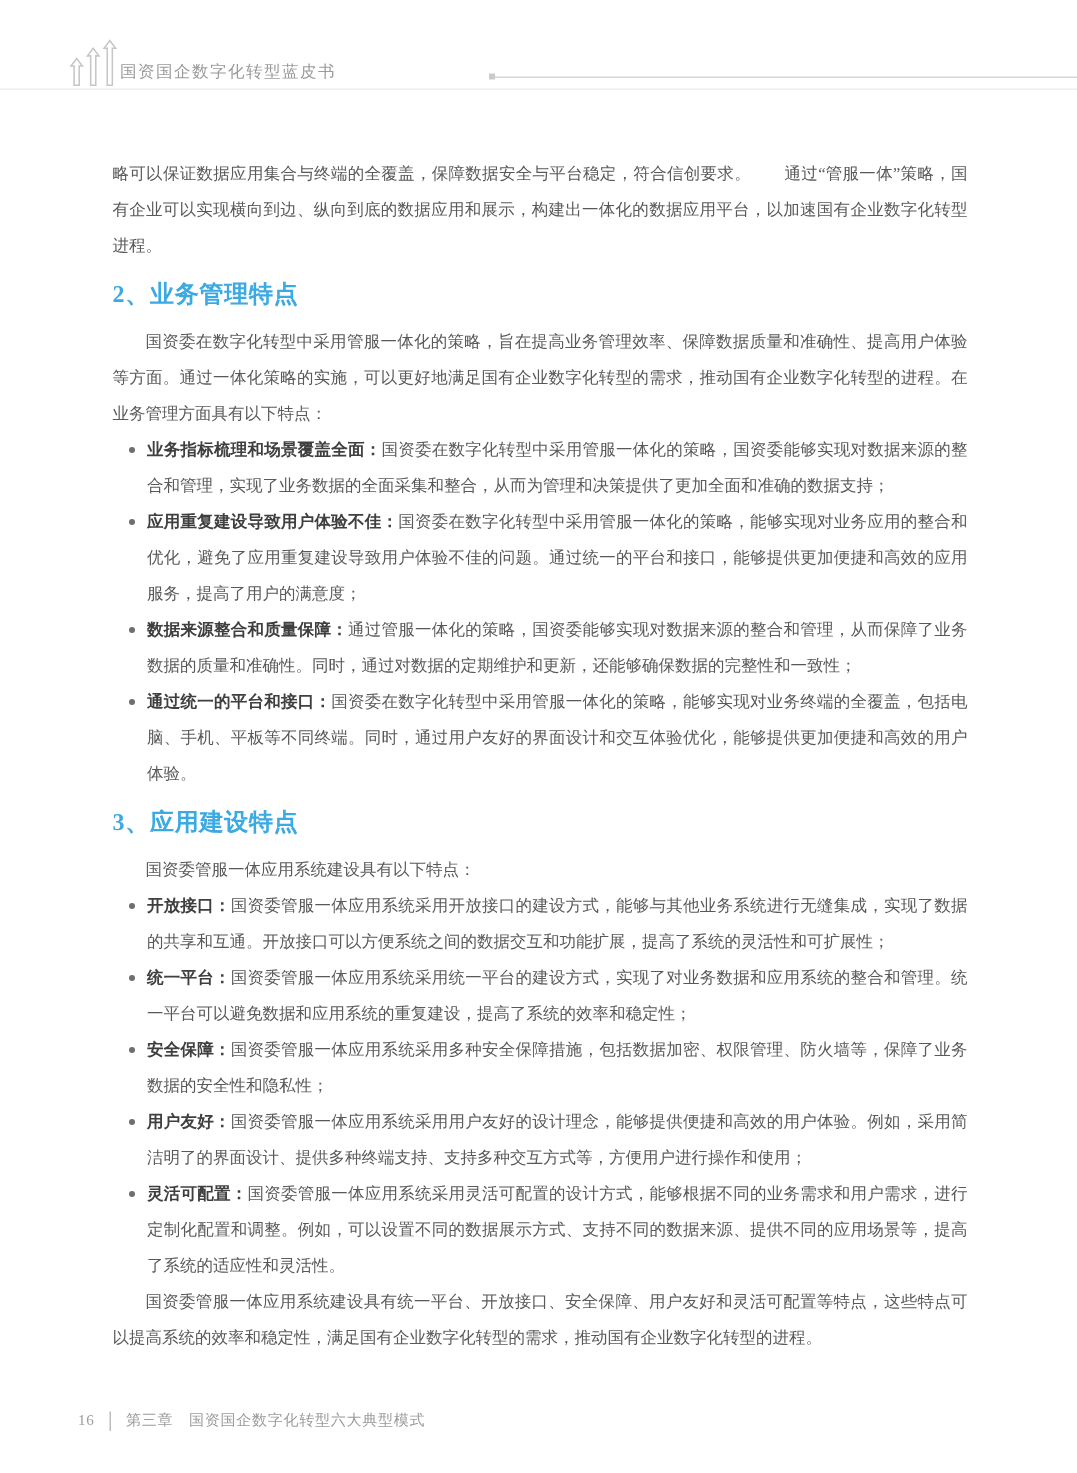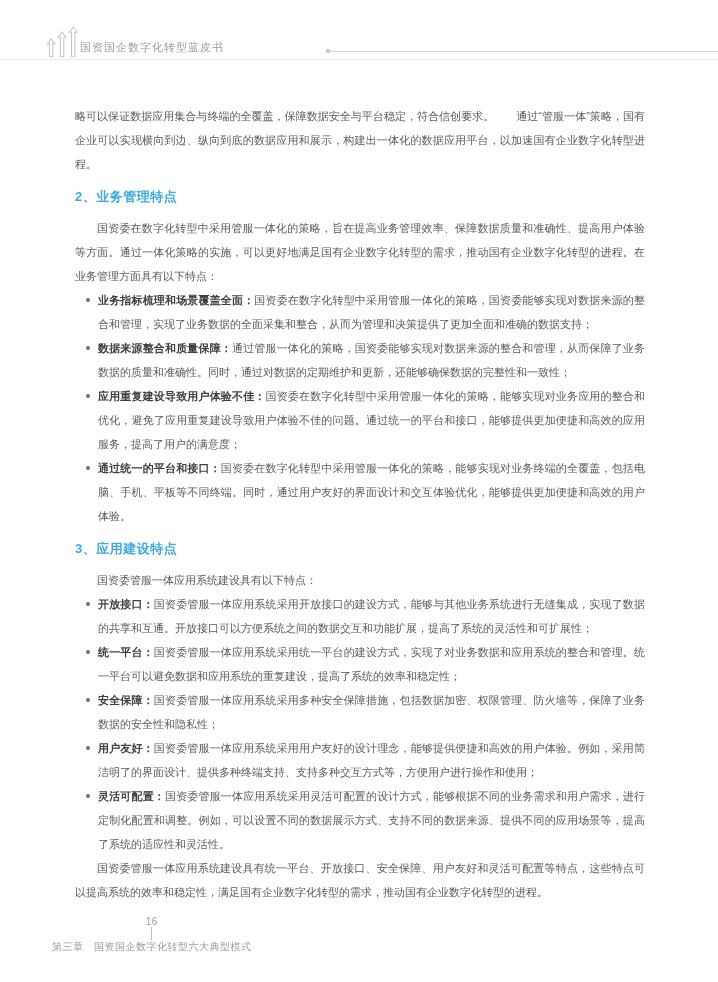--- a/index.html
+++ b/index.html
@@ -1,49 +1,49 @@
 <!DOCTYPE html>
 <html lang="zh"><head>
 <meta charset="utf-8">
 <style>
   html,body{margin:0;padding:0;background:#fff;}
   .page{
     position:relative;width:718px;height:982px;background:#ffffff;overflow:hidden;
-    font-family:Liberation Sans, sans-serif;
+    font-family:Liberation Serif, serif;
   }
   
   .header{position:absolute;top:0;left:0;right:0;height:59px;border-bottom:1px solid #ededed;}
   .logo{position:absolute;left:46px;top:25px;}
   .header-title{
     position:absolute;left:80px;top:40px;font-size:11px;color:#9a9a9a;letter-spacing:1px;white-space:nowrap;
   }
   .header-rule{position:absolute;left:327px;right:0;top:51px;height:1px;background:#d6d6d6;}
   .header-rule .dot{position:absolute;left:-1px;top:-2px;width:4px;height:4px;background:#cbcbcb;}
   
   .body{
     position:absolute;left:75px;top:104px;width:570px;
     color:#595959;font-size:11px;line-height:24px;text-align:justify;
   }
   .body p{margin:0;}
   .sec-heading{
-    color:#3BA9E2;font-size:13px;font-weight:bold;line-height:24px;
+    color:#3BA9E2;font-size:16px;font-weight:bold;line-height:24px;
     margin:9px 0 7px 0;letter-spacing:0.5px;text-align:left;
   }
   .lead{text-indent:2em;}
   ul.bullets{list-style:none;margin:0;padding:0;}
   ul.bullets li{position:relative;padding-left:23px;margin:0;}
   ul.bullets li::before{
     content:"";position:absolute;left:11px;top:10px;width:4px;height:4px;border-radius:50%;background:#6e6e6e;
   }
   .b-title{font-weight:bold;color:#3f3f3f;}
   .closing{text-indent:2em;}
   
   .footer{
     position:absolute;left:52px;bottom:28px;display:flex;align-items:center;
-    font-size:10px;color:#9b9b9b;letter-spacing:0.5px;flex-direction:column;
+    font-size:10px;color:#9b9b9b;letter-spacing:0.5px;
   }
   .footer .sep{width:1px;height:13px;background:#bdbdbd;margin:0 10px;}
 </style>
 </head>
 <body>
 
 <div class="page">
 
   <div class="header">
     <span class="logo">
@@ -62,22 +62,22 @@
   </div>
 
   <div class="body">
 
     <p class="intro">略可以保证数据应用集合与终端的全覆盖，保障数据安全与平台稳定，符合信创要求。　　通过“管服一体”策略，国有企业可以实现横向到边、纵向到底的数据应用和展示，构建出一体化的数据应用平台，以加速国有企业数字化转型进程。</p>
 
     <div class="sec-heading">2、业务管理特点</div>
     <p class="lead">国资委在数字化转型中采用管服一体化的策略，旨在提高业务管理效率、保障数据质量和准确性、提高用户体验等方面。通过一体化策略的实施，可以更好地满足国有企业数字化转型的需求，推动国有企业数字化转型的进程。在业务管理方面具有以下特点：</p>
     <ul class="bullets">
       <li><span class="b-title">业务指标梳理和场景覆盖全面：</span><span class="b-text">国资委在数字化转型中采用管服一体化的策略，国资委能够实现对数据来源的整合和管理，实现了业务数据的全面采集和整合，从而为管理和决策提供了更加全面和准确的数据支持；</span></li>
+      <li><span class="b-title">应用重复建设导致用户体验不佳：</span><span class="b-text">国资委在数字化转型中采用管服一体化的策略，能够实现对业务应用的整合和优化，避免了应用重复建设导致用户体验不佳的问题。通过统一的平台和接口，能够提供更加便捷和高效的应用服务，提高了用户的满意度；</span></li>
       <li><span class="b-title">数据来源整合和质量保障：</span><span class="b-text">通过管服一体化的策略，国资委能够实现对数据来源的整合和管理，从而保障了业务数据的质量和准确性。同时，通过对数据的定期维护和更新，还能够确保数据的完整性和一致性；</span></li>
-      <li><span class="b-title">应用重复建设导致用户体验不佳：</span><span class="b-text">国资委在数字化转型中采用管服一体化的策略，能够实现对业务应用的整合和优化，避免了应用重复建设导致用户体验不佳的问题。通过统一的平台和接口，能够提供更加便捷和高效的应用服务，提高了用户的满意度；</span></li>
       <li><span class="b-title">通过统一的平台和接口：</span><span class="b-text">国资委在数字化转型中采用管服一体化的策略，能够实现对业务终端的全覆盖，包括电脑、手机、平板等不同终端。同时，通过用户友好的界面设计和交互体验优化，能够提供更加便捷和高效的用户体验。</span></li>
     </ul>
 
     <div class="sec-heading">3、应用建设特点</div>
     <p class="lead">国资委管服一体应用系统建设具有以下特点：</p>
     <ul class="bullets">
       <li><span class="b-title">开放接口：</span><span class="b-text">国资委管服一体应用系统采用开放接口的建设方式，能够与其他业务系统进行无缝集成，实现了数据的共享和互通。开放接口可以方便系统之间的数据交互和功能扩展，提高了系统的灵活性和可扩展性；</span></li>
       <li><span class="b-title">统一平台：</span><span class="b-text">国资委管服一体应用系统采用统一平台的建设方式，实现了对业务数据和应用系统的整合和管理。统一平台可以避免数据和应用系统的重复建设，提高了系统的效率和稳定性；</span></li>
       <li><span class="b-title">安全保障：</span><span class="b-text">国资委管服一体应用系统采用多种安全保障措施，包括数据加密、权限管理、防火墙等，保障了业务数据的安全性和隐私性；</span></li>
       <li><span class="b-title">用户友好：</span><span class="b-text">国资委管服一体应用系统采用用户友好的设计理念，能够提供便捷和高效的用户体验。例如，采用简洁明了的界面设计、提供多种终端支持、支持多种交互方式等，方便用户进行操作和使用；</span></li>

